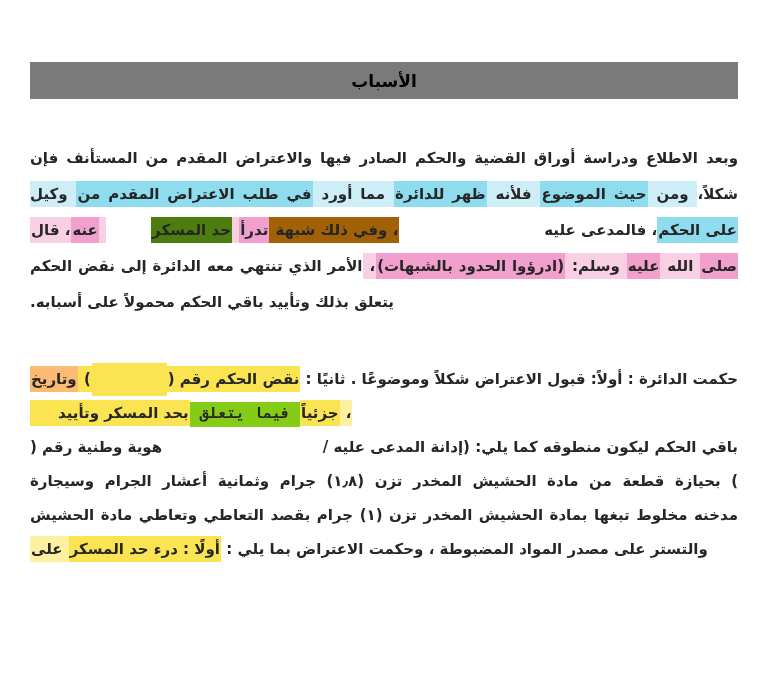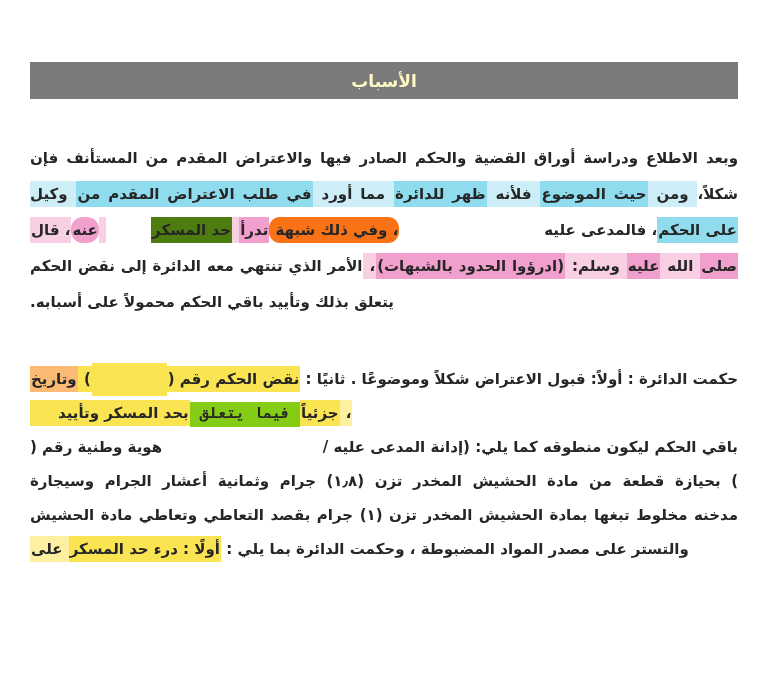--- a/index.html
+++ b/index.html
@@ -4,21 +4,21 @@
 <style>
   html,body{margin:0;padding:0;}
   body{
     width:768px;height:682px;background:#ffffff;
     font-family:"DejaVu Sans","Liberation Sans",sans-serif;
     font-weight:700;color:#262626;overflow:hidden;
   }
   .page{width:768px;height:682px;box-sizing:border-box;padding:0 30px;}
   .bar{
     height:37px;display:flex;align-items:center;justify-content:center;
-    color:#fef9c3;font-size:17px;letter-spacing:0;
+    color:#000000;font-size:17px;letter-spacing:0;
   }
   .bar-reasons{margin-top:62px;}
   .bar-verdict{margin-top:34px;}
   .para{direction:rtl;font-size:15px;}
   .para-reasons{margin-top:41px;}
   .para-reasons .line{height:36px;line-height:36px;}
   .para-verdict{margin-top:42px;}
   .para-verdict .line{height:34px;line-height:34px;}
   .line{overflow:hidden;}
   .line-justify{text-align:justify;text-align-last:justify;}
@@ -37,26 +37,26 @@
     <span>الأسباب</span>
   </div>
 
   <div class="para para-reasons">
       <div class="line line-justify"><span>وبعد الاطلاع ودراسة أوراق القضية والحكم الصادر فيها والاعتراض المقدم من المستأنف فإن الاعتراض مقبول</span></div>
       <div class="line line-justify"><span>شكلاً،</span><span class="seg-hl" style="background-color: rgb(205, 238, 247);"> ومن </span><span class="seg-hl" style="background-color: rgb(142, 220, 238);">حيث الموضوع</span><span class="seg-hl" style="background-color: rgb(205, 238, 247);"> فلأنه </span><span class="seg-hl" style="background-color: rgb(142, 220, 238);">ظهر للدائرة</span><span class="seg-hl" style="background-color: rgb(205, 238, 247);"> مما أورد </span><span class="seg-hl" style="background-color: rgb(142, 220, 238);">في طلب الاعتراض المقدم من</span><span class="seg-hl" style="background-color: rgb(205, 238, 247);"> وكيل المدعى </span></div>
       <div class="line line-flex">
         <span class="seg-hl" style="background-color: rgb(142, 220, 238);">على الحكم</span>
         <span>، فالمدعى عليه</span>
         <span class="grow"></span>
-        <span class="seg-hl" style="background-color: #f97316; border-radius: 11px;">، وفي ذلك شبهة </span>
+        <span class="seg-hl" style="background-color: #a16207;">، وفي ذلك شبهة </span>
         <span class="seg-hl" style="background-color: rgb(241, 159, 205);">تدرأ</span>
         <span class="seg-hl" style="background-color: rgb(248, 207, 227);"> </span>
         <span class="seg-hl" style="background-color: #4d7c0f; margin-left: 45px;">حد المسكر</span>
         <span class="seg-hl" style="background-color: rgb(248, 207, 227);"> </span>
-        <span class="seg-hl" style="background-color: rgb(241, 159, 205); border-radius: 12px;">عنه</span>
+        <span class="seg-hl" style="background-color: rgb(241, 159, 205);">عنه</span>
         <span class="seg-hl" style="background-color: rgb(248, 207, 227);">، قال</span>
       </div>
       <div class="line line-justify"><span class="seg-hl" style="background-color: rgb(241, 159, 205);">صلى</span><span class="seg-hl" style="background-color: rgb(248, 207, 227);"> الله </span><span class="seg-hl" style="background-color: rgb(241, 159, 205);">عليه</span><span class="seg-hl" style="background-color: rgb(248, 207, 227);"> وسلم: </span><span class="seg-hl" style="background-color: rgb(241, 159, 205);">(ادرؤوا الحدود بالشبهات)</span><span class="seg-hl" style="background-color: rgb(248, 207, 227);">، </span><span>الأمر الذي تنتهي معه الدائرة إلى نقض الحكم جزئياً فيما</span></div>
       <div class="line line-right"><span>يتعلق بذلك وتأييد باقي الحكم محمولاً على أسبابه.</span></div>
     </div>
 
 
   <div class="para para-verdict">
       <div class="line line-flex">
         <span>حكمت الدائرة : أولاً: قبول الاعتراض شكلاً وموضوعًا . ثانيًا : </span>
@@ -66,16 +66,16 @@
         <span class="seg-hl" style="background-color: #fdba74;">وتاريخ</span>
       </div>
       <div class="line line-right"><span class="seg-hl" style="background-color: rgb(253, 240, 160);">، </span><span class="seg-hl" style="background-color: rgb(251, 228, 82);">جزئياً</span><span class="seg-hl" style="background-color: #84cc16; font-family: Liberation Mono, monospace;"> فيما يتعلق </span><span class="seg-hl" style="background-color: rgb(251, 228, 82); padding-left: 28px;">بحد المسكر وتأييد</span></div>
       <div class="line line-flex">
         <span>باقي الحكم ليكون منطوقه كما يلي: (إدانة المدعى عليه /</span>
         <span class="grow"></span>
         <span>هوية وطنية رقم (</span>
       </div>
       <div class="line line-justify"><span>) بحيازة قطعة من مادة الحشيش المخدر تزن (١٫٨) جرام وثمانية أعشار الجرام وسيجارة</span></div>
       <div class="line line-justify"><span>مدخنه مخلوط تبغها بمادة الحشيش المخدر تزن (١) جرام بقصد التعاطي وتعاطي مادة الحشيش المخدر</span></div>
-      <div class="line line-right"><span>والتستر على مصدر المواد المضبوطة ، وحكمت الدائرة بما يلي : </span><span class="seg-hl" style="background-color: rgb(251, 228, 82);">أولًا : درء حد المسكر</span><span class="seg-hl" style="background-color: rgb(253, 240, 160);"> على </span></div>
+      <div class="line line-right"><span>والتستر على مصدر المواد المضبوطة ، وحكمت الاعتراض بما يلي : </span><span class="seg-hl" style="background-color: rgb(251, 228, 82);">أولًا : درء حد المسكر</span><span class="seg-hl" style="background-color: rgb(253, 240, 160);"> على </span></div>
     </div>
 
 </div>
 
 </body></html>

